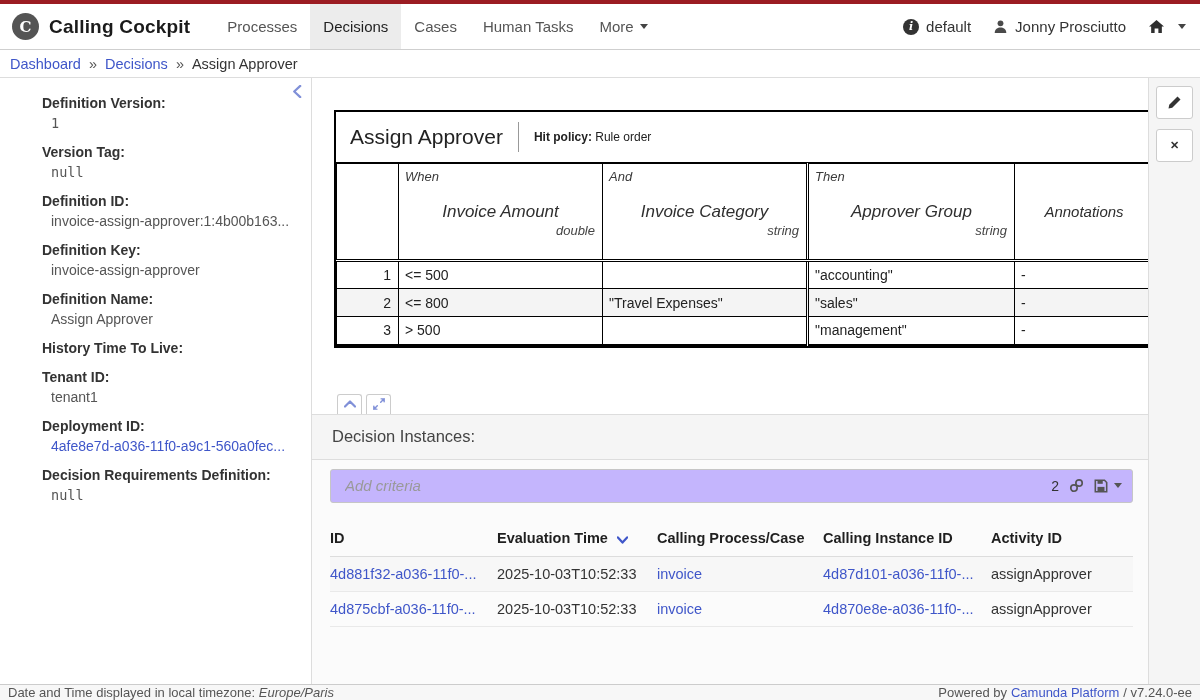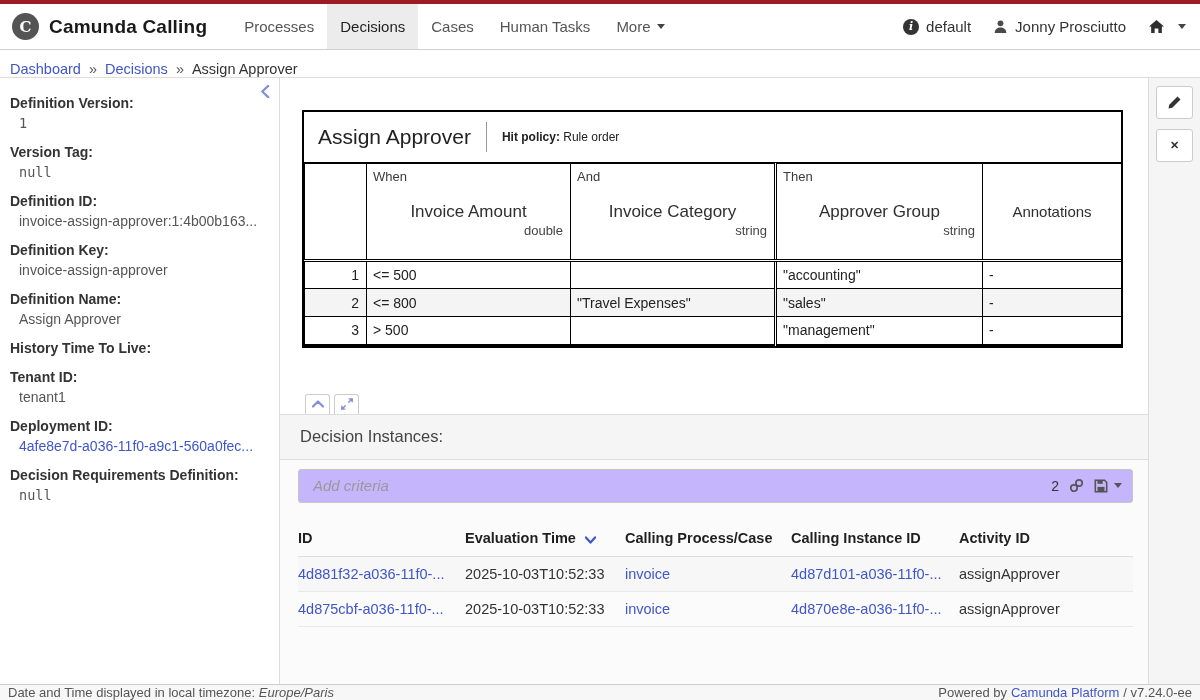--- a/index.html
+++ b/index.html
@@ -23,27 +23,27 @@
   .caret { display:inline-block; width:0; height:0; border-left:4px solid transparent;
     border-right:4px solid transparent; border-top:5px solid #444; margin-left:6px; }
   .nav-spacer { flex:1; }
   .nav-right { display:flex; align-items:center; gap:22px; font-size:15px; color:#333; }
   .nav-right .grp { display:flex; align-items:center; gap:7px; cursor:pointer; }
   .info-badge { width:16px; height:16px; border-radius:50%; background:#333; color:#fff;
     font-size:11px; font-weight:bold; display:flex; align-items:center; justify-content:center;
     font-family:"DejaVu Serif", serif; font-style:italic; }
 
   .breadcrumb { height:28px; background:#fff; border-bottom:1px solid #ddd;
-    display:flex; align-items:flex-end; padding:0 10px; font-size:14.5px; gap:8px; flex:0 0 auto; }
+    display:flex; align-items:center; padding:0 10px; font-size:14.5px; gap:8px; flex:0 0 auto; }
   .breadcrumb a { color:#3f56c9; text-decoration:none; cursor:pointer; }
   .breadcrumb .sep { color:#555; }
   .breadcrumb .current { color:#333; }
 
   
-  .main { flex:1; display:flex; min-height:0; }
+  .main { flex:1; display:flex; min-height:0;margin-left:32px; }
 
   .sidebar { width:280px; flex:0 0 auto; border-right:1px solid #ddd; background:#fff;
     padding:4px 12px 0 10px; position:relative; overflow:hidden; }
   .collapse-btn { position:absolute; top:3px; right:3px; width:22px; height:20px;
     background:#fff; border:none; cursor:pointer; color:#8090d8; font-size:14px;
     display:flex; align-items:center; justify-content:center; }
   .field { margin-top:13px; }
   .field .lbl { font-size:14px; font-weight:bold; color:#333; }
   .field .val { font-size:14px; color:#555; margin-top:4px; padding-left:9px;
     white-space:nowrap; overflow:hidden; }
@@ -58,21 +58,21 @@
     font-family:"Liberation Sans", sans-serif; }
   .dmn-title-row { height:51px; display:flex; align-items:center; padding:0 14px;
     border-bottom:1px solid #000; }
   .dmn-title { font-size:21px; color:#222; }
   .dmn-divider { width:1px; height:30px; background:#999; margin:0 15px; }
   .hit-policy { font-size:12px; color:#222; }
   .hit-policy b { font-weight:bold; }
   table.dmn { border-collapse:collapse; width:100%; table-layout:fixed; }
   table.dmn th, table.dmn td { border:1px solid #000; }
   th.dmn-head { height:97px; position:relative; font-weight:normal;
-    border-bottom:3px double #000 !important; vertical-align:middle; }
+    border-bottom:3px double #000 !important; vertical-align:middle;font-style:italic; }
   th.dmn-num-head { border-bottom:3px double #000 !important; }
   .clause { position:absolute; top:5px; left:6px; font-size:13px; color:#3a3a3a; }
   .colname { text-align:center; font-size:17px; color:#2f2f2f; }
   .coltype { position:absolute; bottom:21px; right:7px; font-size:13px; color:#444; }
   .outcol { border-left:3px double #000 !important; }
   td.rule-num { text-align:right; padding-right:7px; font-size:14px; color:#222; }
   td.rule-cell { padding:0 6px; font-size:14px; color:#222; height:28px; }
   tr.rule-alt td { background:#f4f4f4; }
   tr.rule-last td { border-bottom:2px solid #000; }
 
@@ -121,21 +121,21 @@
 </head>
 <body>
 
 <div class="screen">
 
   <div class="top-red-bar"></div>
 
   <header class="navbar">
     <div class="brand">
       <span class="logo">C</span>
-      <span class="brand-text">Camunda Calling</span>
+      <span class="brand-text">Calling Cockpit</span>
     </div>
     <nav class="nav-items">
       <a class="nav-item">Processes</a>
       <a class="nav-item active">Decisions</a>
       <a class="nav-item">Cases</a>
       <a class="nav-item">Human Tasks</a>
       <a class="nav-item">
         <span>More</span>
         <span class="caret"></span>
       </a>

